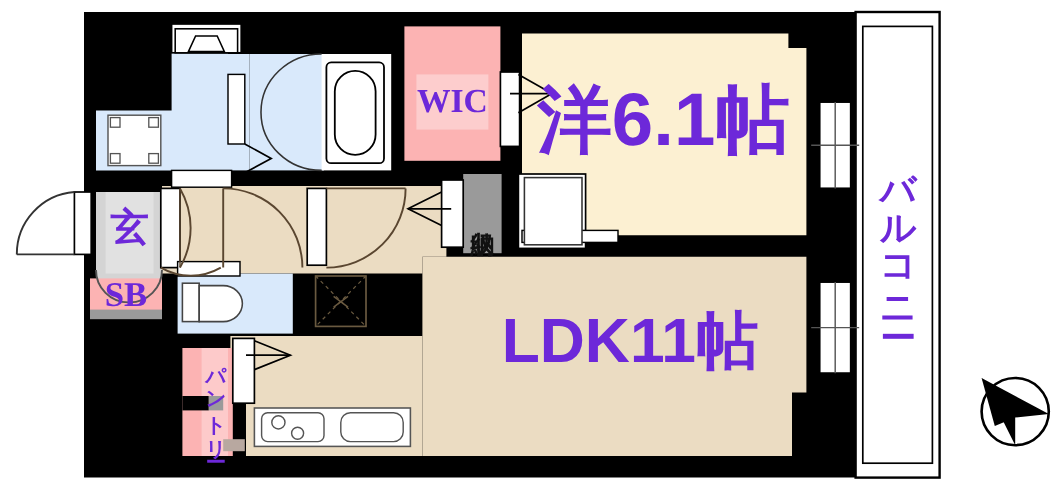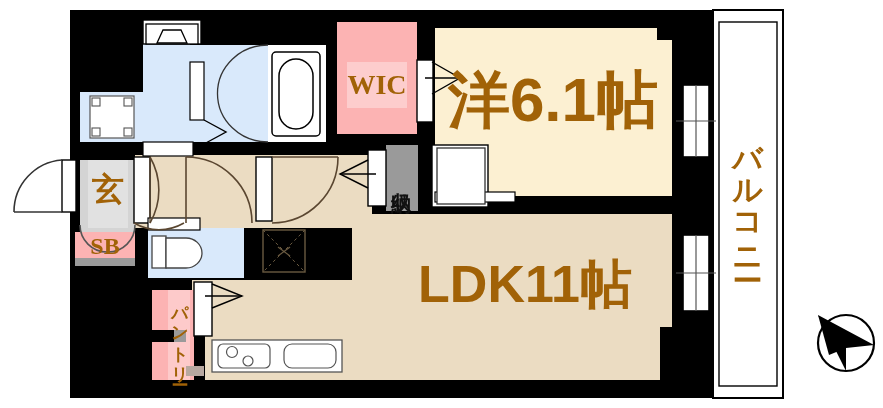--- a/index.html
+++ b/index.html
@@ -1,21 +1,21 @@
 <!DOCTYPE html>
 <html><head>
 <meta charset="utf-8">
 <title>Floor Plan</title>
 <style>
   html,body{margin:0;padding:0;background:#ffffff;}
   body{font-family:"Liberation Sans","DejaVu Sans",sans-serif;}
   #plan{position:relative;width:883px;height:408px;background:#ffffff;overflow:hidden;}
   #plan svg{position:absolute;top:0;left:0;}
   .lbl{position:absolute;display:flex;align-items:center;justify-content:center;
-       font-weight:700;color:#a16207;pointer-events:none;white-space:nowrap;}
+       font-weight:700;color:#6d28d9;pointer-events:none;white-space:nowrap;}
   .vlbl{writing-mode:vertical-rl;text-orientation:upright;letter-spacing:1px;}
 </style>
 </head>
 <body>
 
 <div id="plan">
 
 <svg width="883" height="408" viewBox="0 0 883 408">
 
   <g>
@@ -197,17 +197,17 @@
 <div class="lbl" style="left:380px;top:252px;width:290px;height:66px;font-size:52px;">LDK11帖</div>
 
 <div class="lbl" style="left:337px;top:62px;width:80px;height:46px;font-size:28px;font-family:'Liberation Serif',serif;">WIC</div>
 
 <div class="lbl vlbl" style="left:386px;top:148px;width:32px;height:60px;font-size:20px;color:#111;">収納</div>
 
 <div class="lbl vlbl" style="left:168px;top:292px;width:24px;height:86px;font-size:17px;">パントリー</div>
 
 <div class="lbl" style="left:82px;top:168px;width:52px;height:44px;font-size:32px;">玄</div>
 
-<div class="lbl" style="left:75px;top:232px;width:60px;height:28px;font-size:24px;font-family:'Liberation Serif',serif;">SB</div>
+<div class="lbl" style="left:75px;top:232px;width:60px;height:28px;font-size:29px;font-family:'Liberation Serif',serif;">SB</div>
 
 <div class="lbl vlbl" style="left:725px;top:105px;width:44px;height:180px;font-size:30px;">バルコニー</div>
 
 </div>
 
 </body></html>

